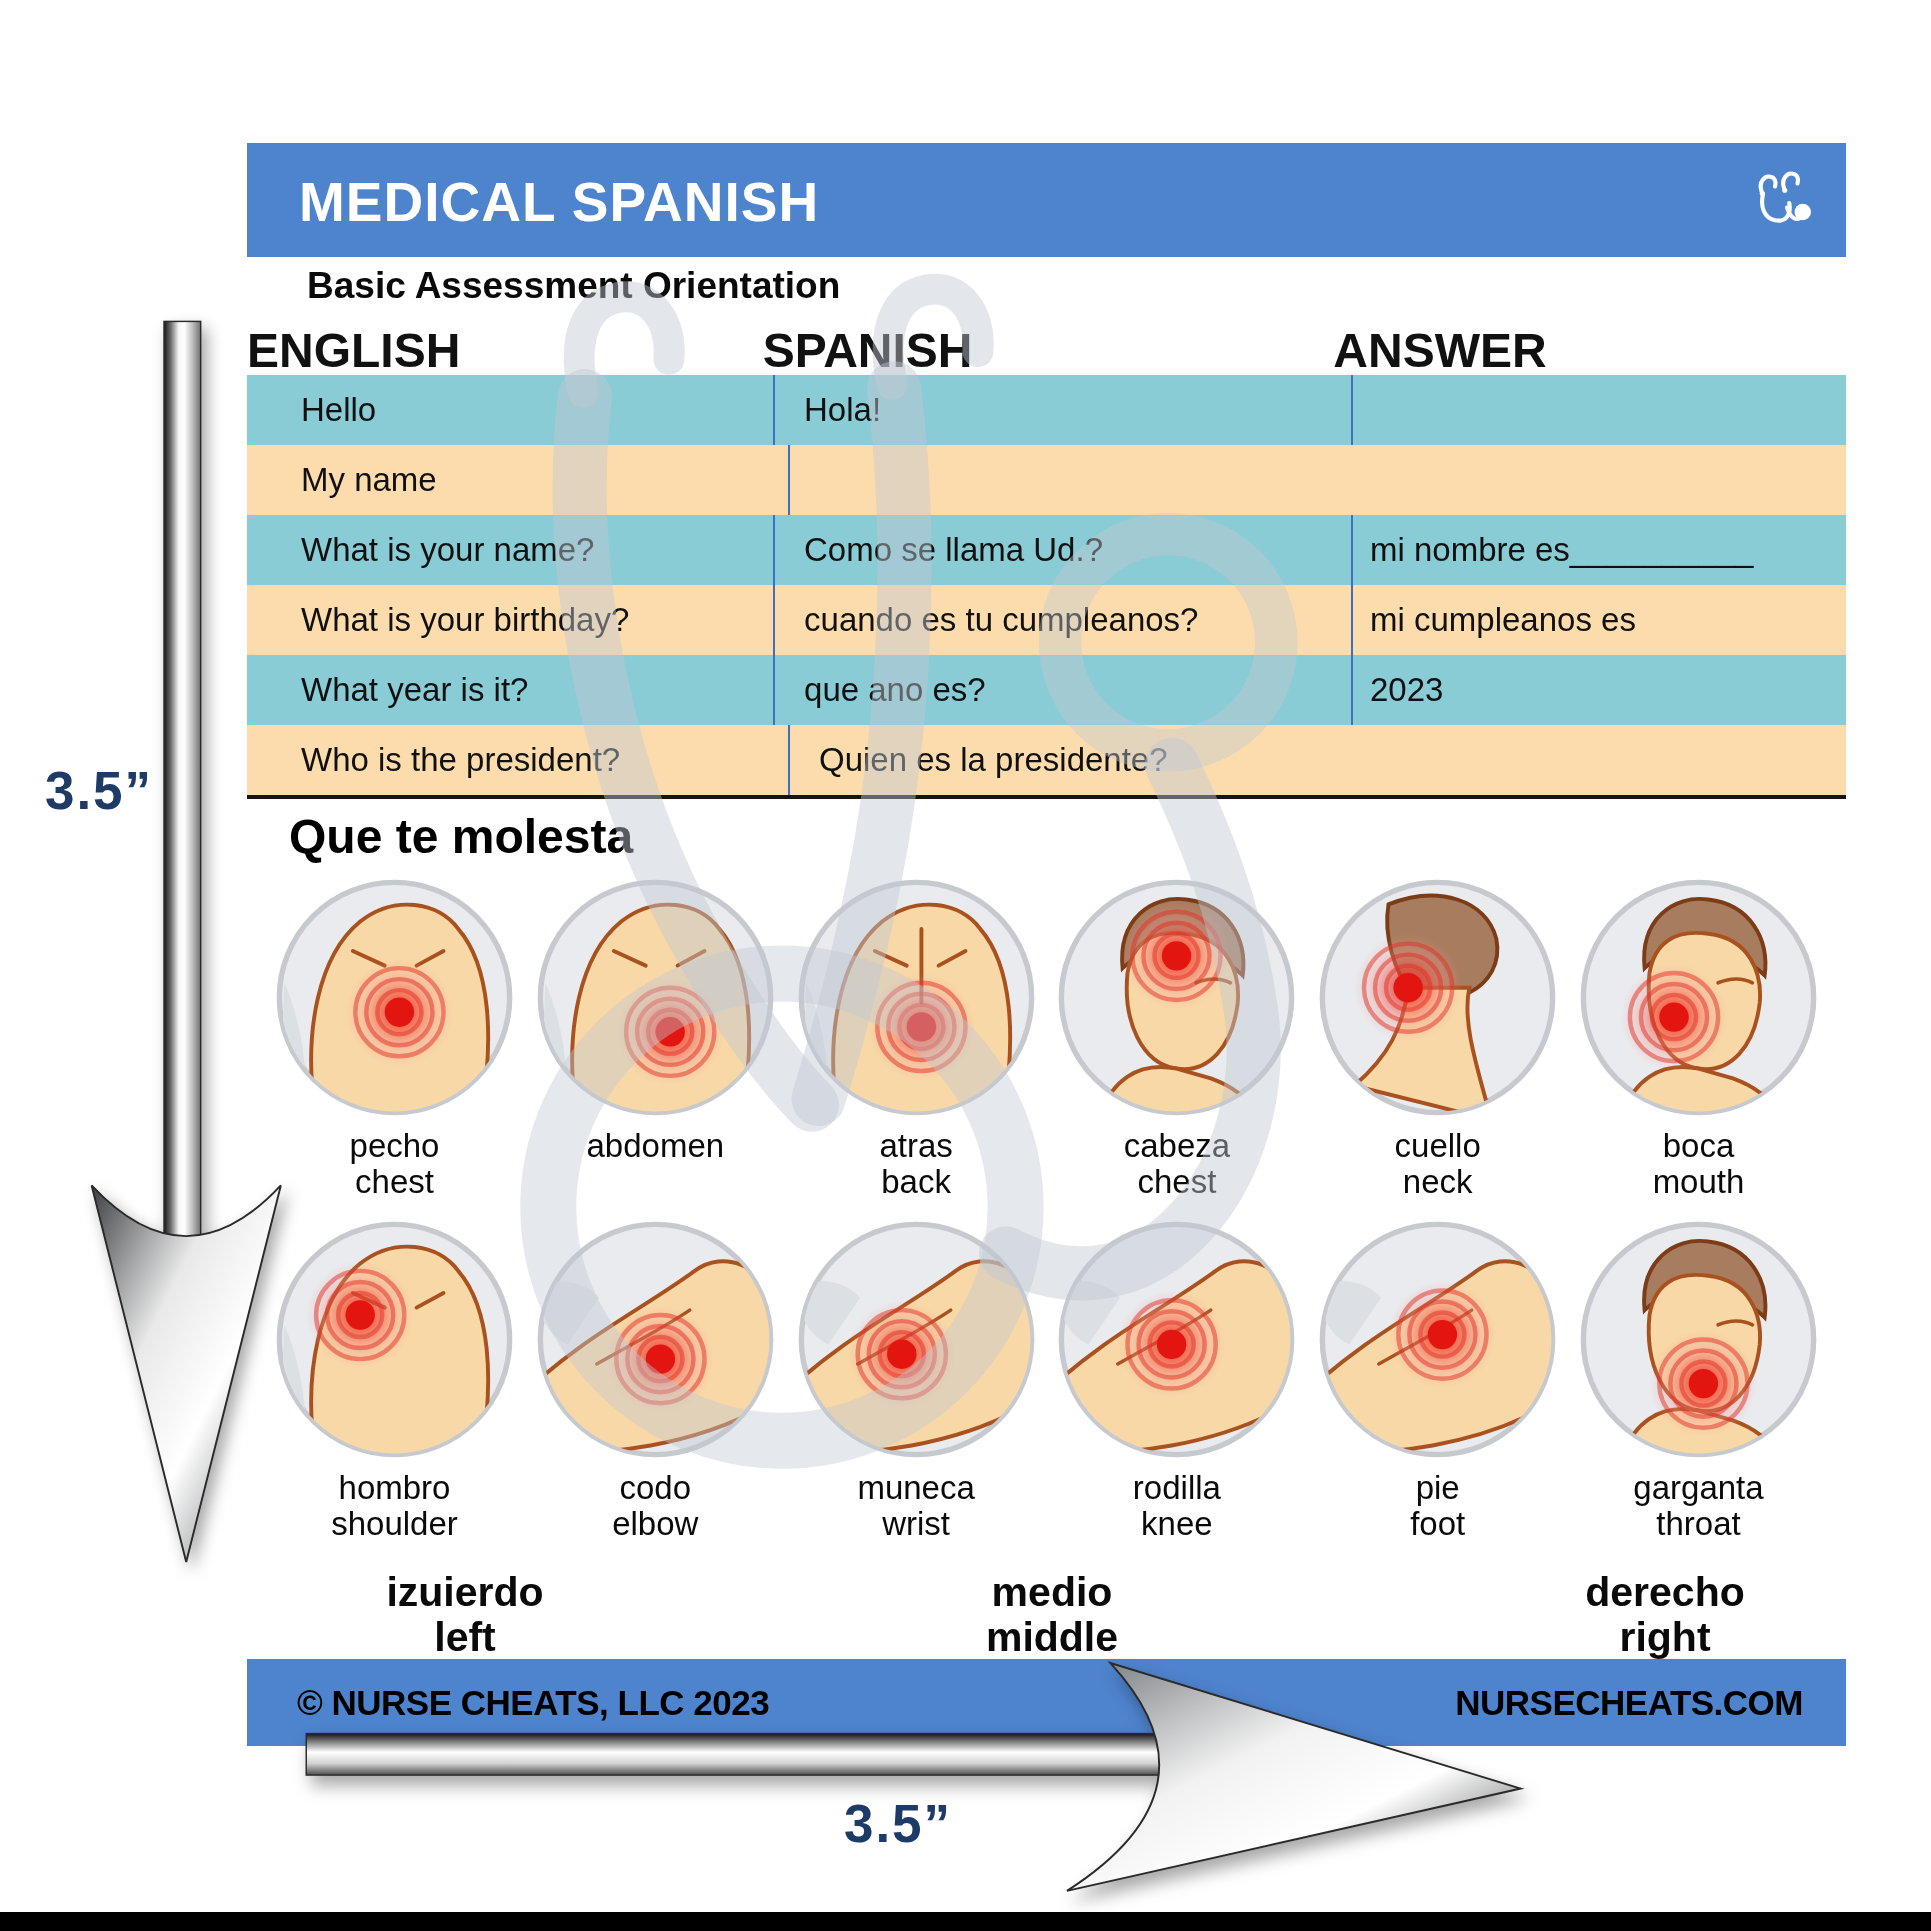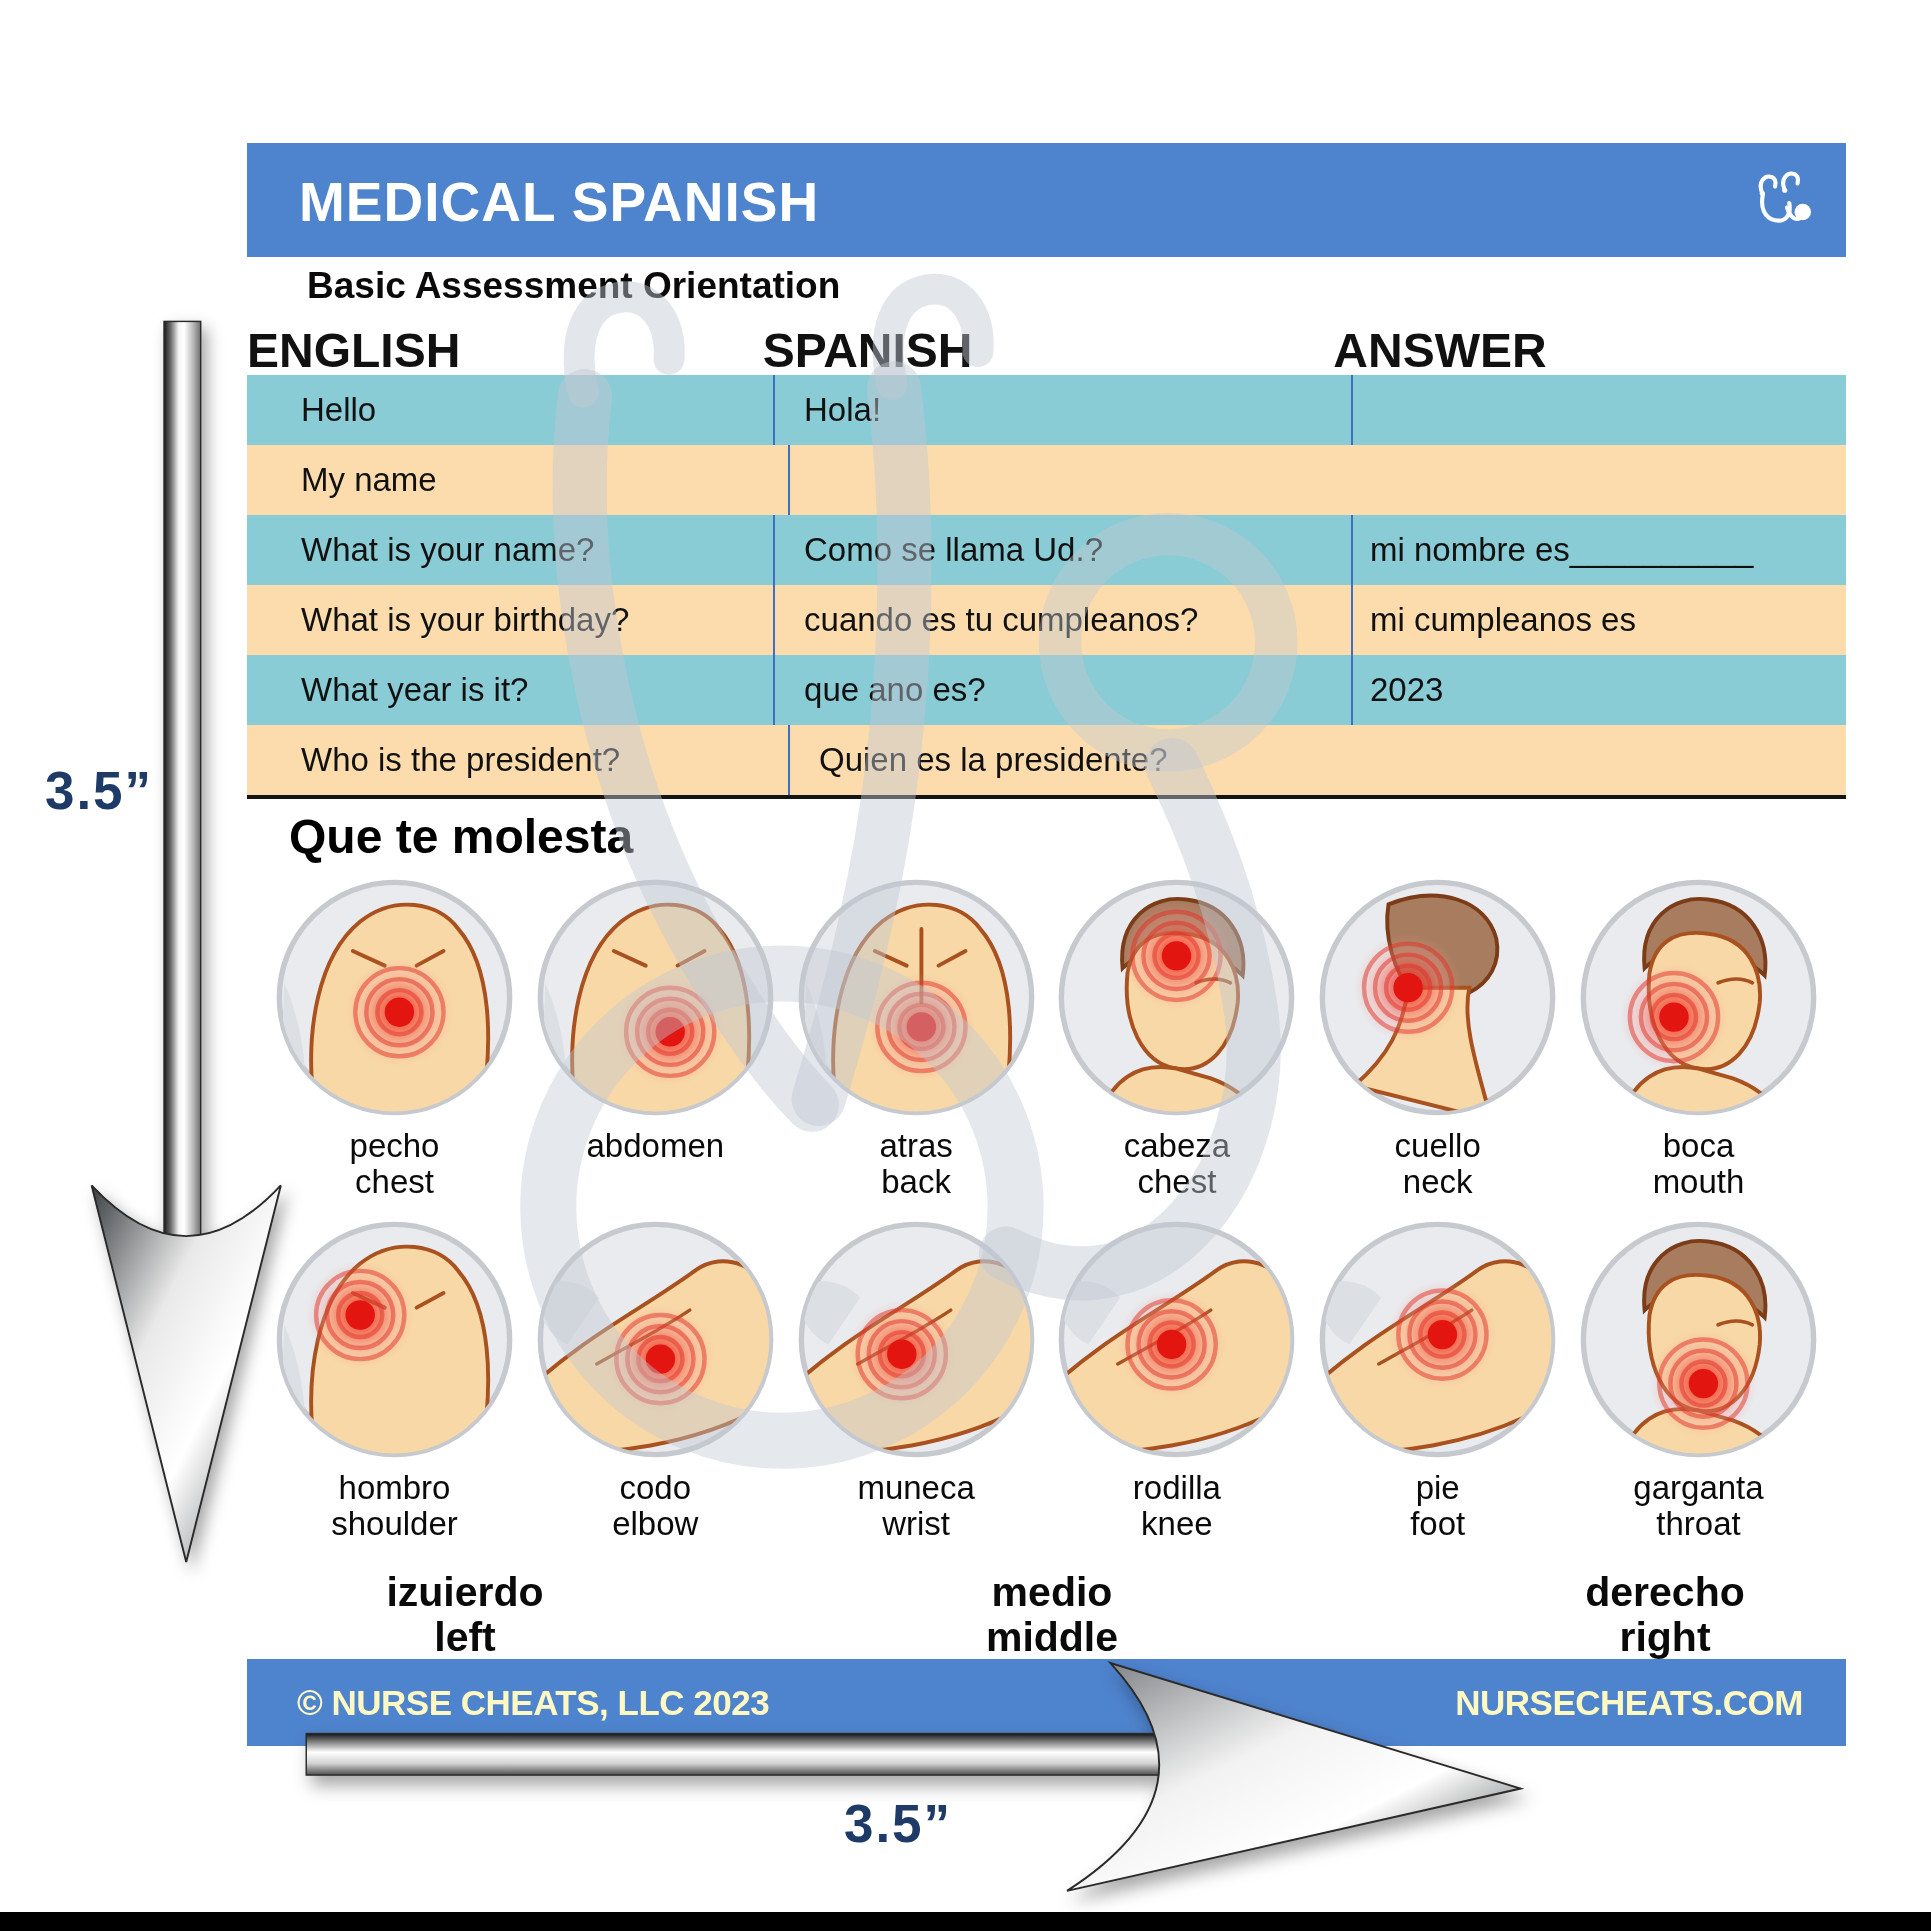--- a/index.html
+++ b/index.html
@@ -31,21 +31,21 @@
   .part-figure svg{width:245px;height:245px;display:block;}
   .part-label{margin-top:7.7px;text-align:center;font-size:33px;line-height:36px;color:#0a0a0a;}
   .part-label span{display:block;}
   .orient{position:absolute;top:1427px;text-align:center;font-size:41px;font-weight:bold;
       line-height:45px;transform:translateX(-50%);color:#0a0a0a;}
   .orient span{display:block;}
   .o1{left:218px;} .o2{left:805px;} .o3{left:1418px;}
   .footer-bar{position:absolute;left:0;top:1516px;width:1599px;height:87px;background:#4e83cd;
       display:flex;align-items:center;justify-content:space-between;box-sizing:border-box;
       padding:0 43px 0 50px;}
-  .footer-bar span{font-size:35px;font-weight:bold;color:#fef9c3;letter-spacing:-0.5px;}
+  .footer-bar span{font-size:35px;font-weight:bold;color:#000000;letter-spacing:-0.5px;}
   
   #watermark{position:absolute;left:247px;top:143px;width:1599px;height:1603px;z-index:5;pointer-events:none;}
   .arrow-svg{position:absolute;z-index:6;pointer-events:none;}
   #v-arrow{left:53px;top:304px;width:251px;height:1284px;}
   #h-arrow{left:285px;top:1603px;width:1284px;height:319px;}
   .measure-label{position:absolute;z-index:7;font-size:53px;font-weight:bold;color:#1e3a66;
       letter-spacing:1.9px;transform:translate(-50%,-50%);}
   #v-label{left:99px;top:790px;}
   #h-label{left:898px;top:1823px;}
   #bottom-strip{position:absolute;left:0;top:1912px;width:1931px;height:19.3px;background:#000;z-index:8;}

